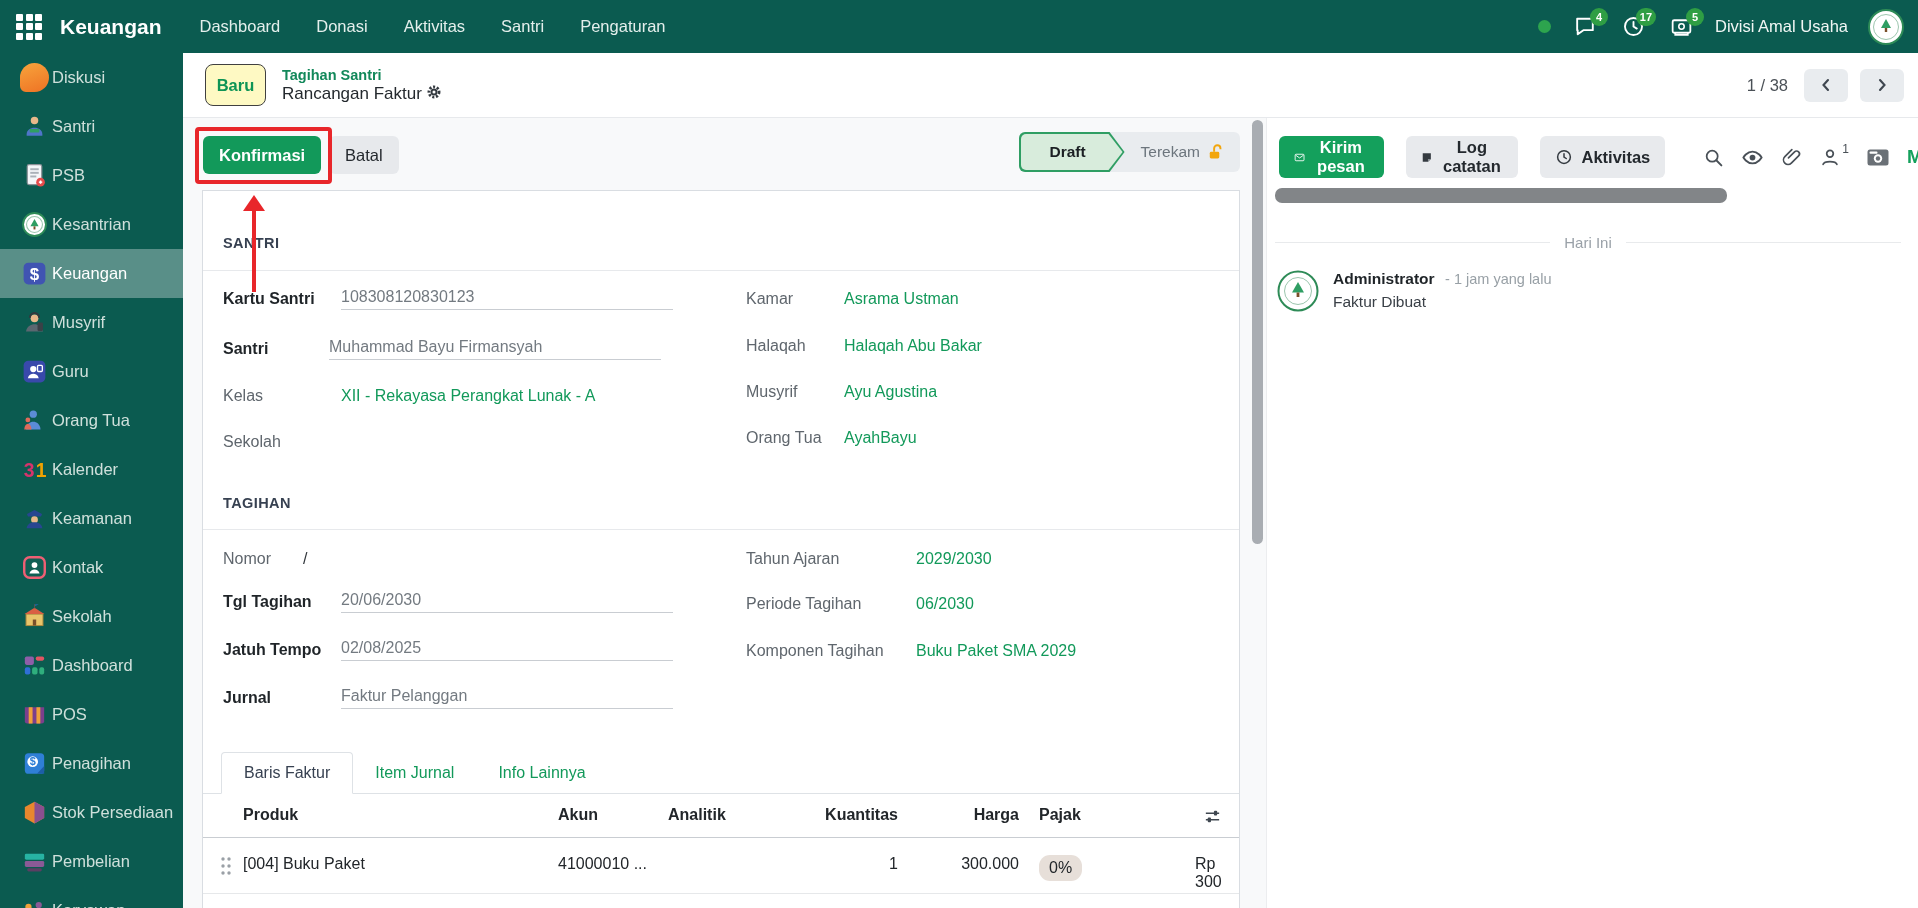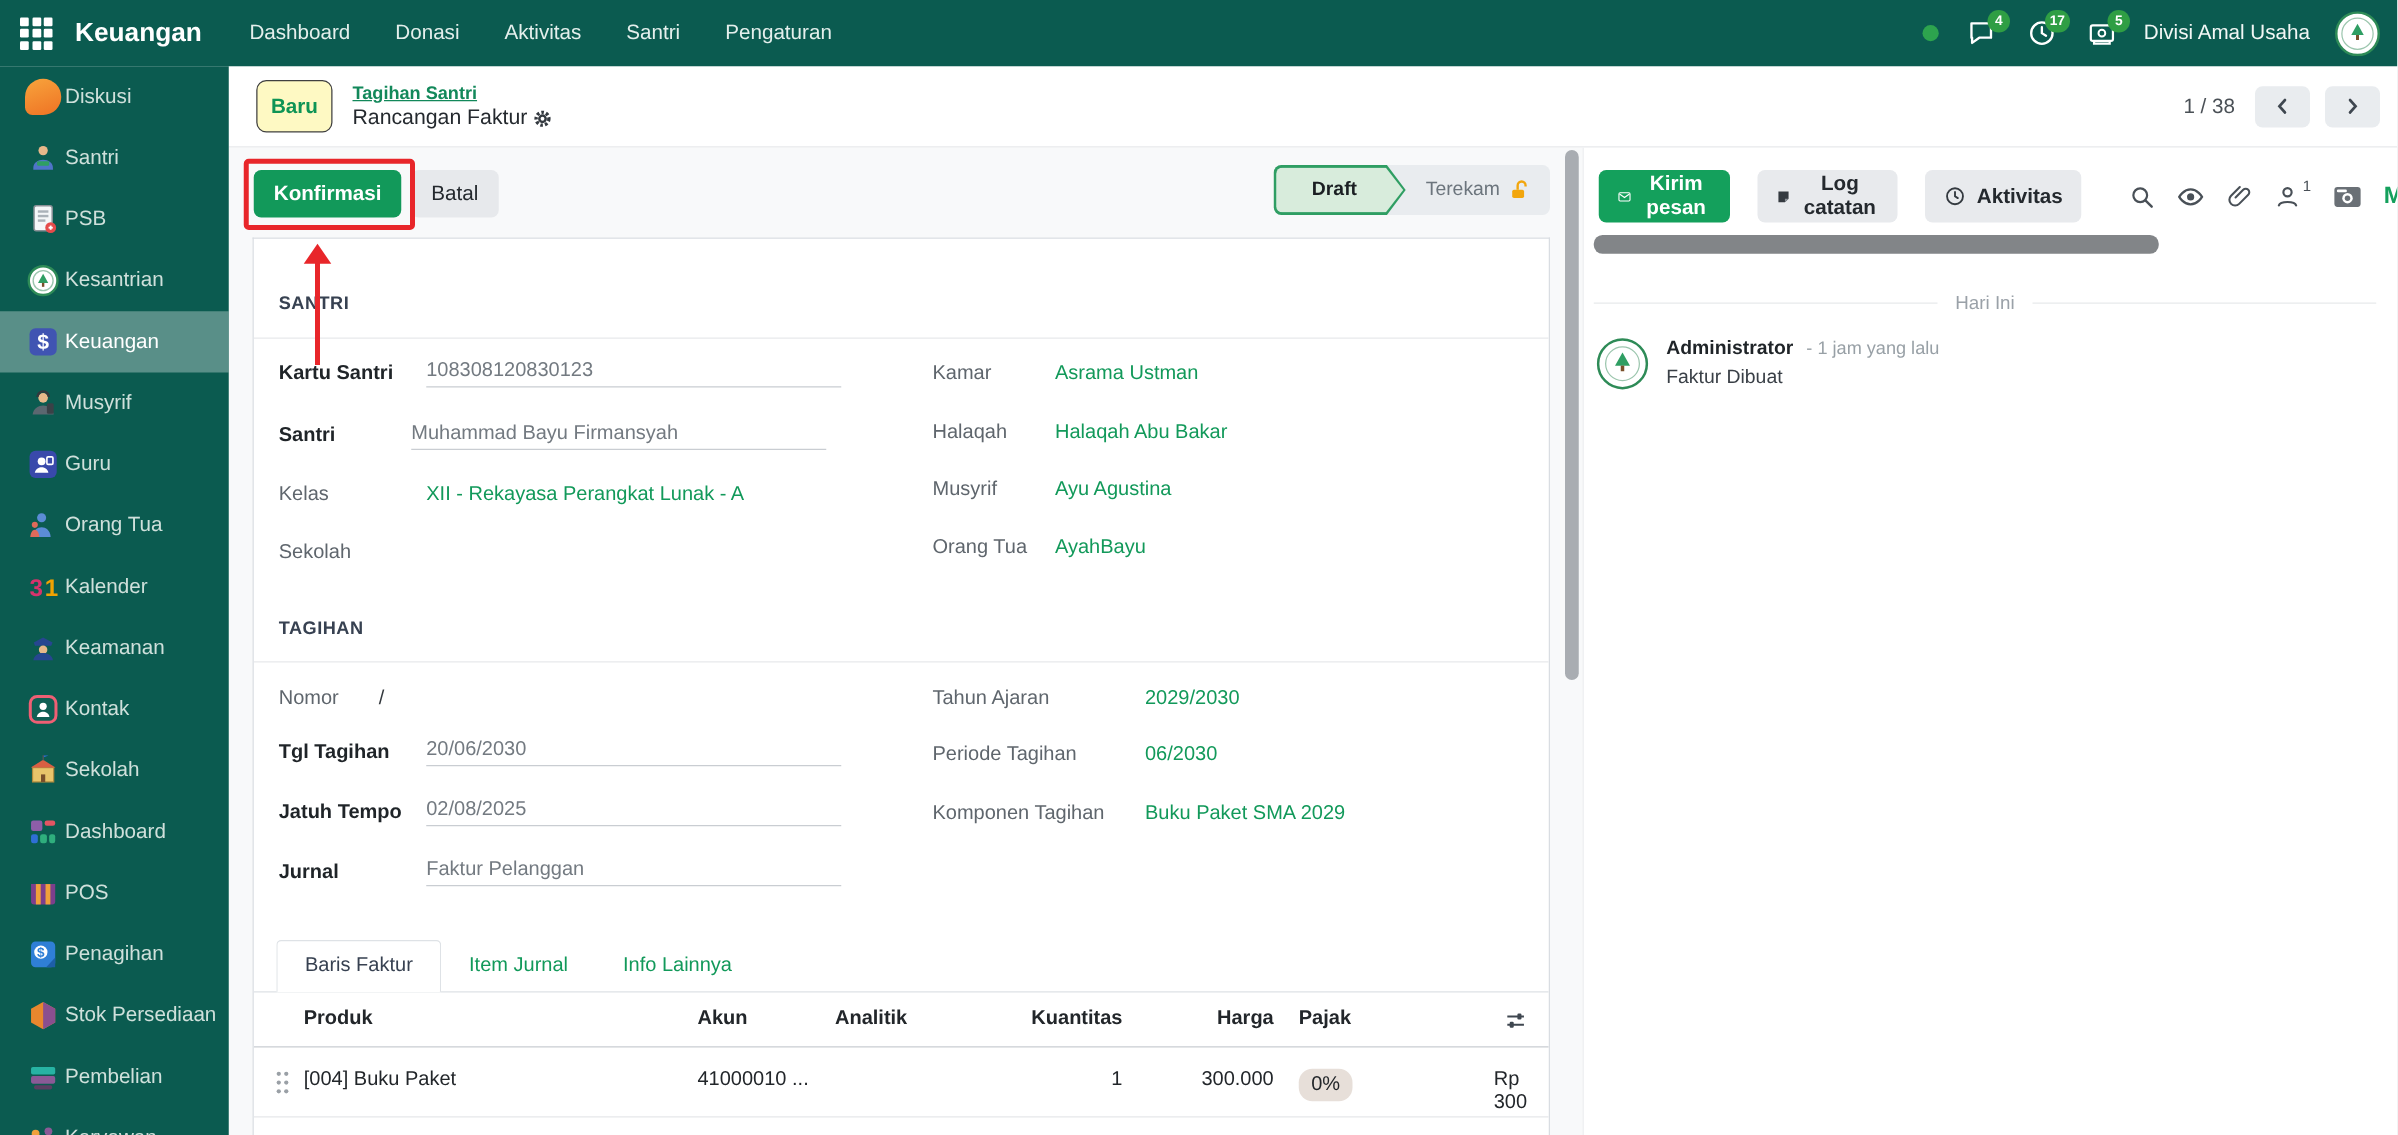--- a/index.html
+++ b/index.html
@@ -30,22 +30,22 @@
   .side-item.active { background:rgba(255,255,255,0.32); color:#ffffff; }
   .side-item svg, .side-item .blob { width:29px; height:29px; flex:0 0 29px; }
   .blob { background:linear-gradient(160deg,#f8a43c,#ee7224); border-radius:50% 50% 50% 6px; }
 
   
   .bc-row { position:absolute; left:183px; top:53px; width:1735px; height:65px; background:#fff;
             border-bottom:1px solid #e7e9ec; display:flex; align-items:center; padding:0 14px 0 22px; z-index:20; }
   .btn-new { width:61px; height:42px; border:1px solid #404040; border-radius:8px; background:#fef9c3;
              color:#0e9455; font-weight:bold; font-size:16.5px; cursor:pointer; }
   .bc-text { margin-left:16px; line-height:1.15; }
-  .bc-title { color:#12885a; font-size:14.5px; font-weight:bold; display:block;text-decoration:underline; }
-  .bc-record { color:#232а2e; color:#24292e; font-size:17px; display:flex; align-items:flex-end; gap:4px; }
+  .bc-title { color:#12885a; font-size:14.5px; font-weight:bold; display:block; }
+  .bc-record { color:#232а2e; color:#24292e; font-size:17px; display:flex; align-items:flex-start; gap:4px; }
   .pager { margin-left:auto; display:flex; align-items:center; gap:10px; }
   .pager-count { font-size:16.5px; color:#4a5056; margin-right:6px; }
   .pager-btn { width:44px; height:33px; background:#e9ecef; border:none; border-radius:6px; cursor:pointer;
                display:flex; align-items:center; justify-content:center; }
   .pager-btn + .pager-btn { margin-left:2px; }
 
   
   .content-col { position:absolute; left:183px; top:118px; width:1083px; height:790px; background:#f8f9fa; }
   .action-row { position:absolute; left:0; top:0; width:100%; height:68px; }
   .btn { border:none; border-radius:6px; font-size:16.5px; cursor:pointer; height:38px; padding:0 16px; }

